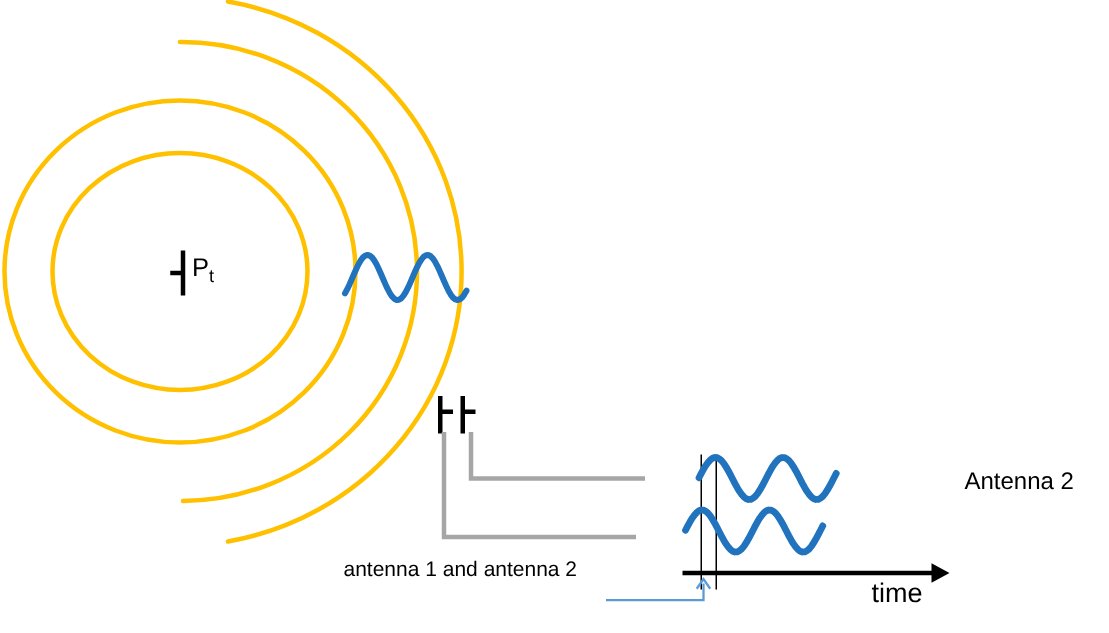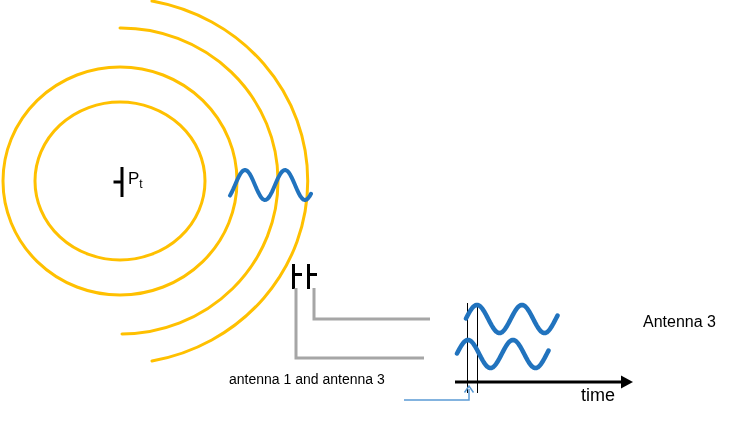--- a/index.html
+++ b/index.html
@@ -70,20 +70,20 @@
     <g fill="none" stroke-width="1.5" stroke="#5B9BD5">
       <path d="M 404 400 L 469 400 L 469 389"></path>
       <path d="M 464.5 392.5 L 469 386 L 473.5 392.5"></path>
     </g>
   </svg>
 
   <div class="label pt-label">
     <span>P</span><span class="pt-sub">t</span>
   </div>
 
-  <div class="label antenna2-label">Antenna 3</div>
+  <div class="label antenna2-label">Antenna 2</div>
   <div class="label time-label">time</div>
 
   <div class="phase-note">
-    <div>antenna 1 and antenna 3</div>
+    <div>antenna 1 and antenna 2</div>
   </div>
 
 </div>
 
 </body></html>

